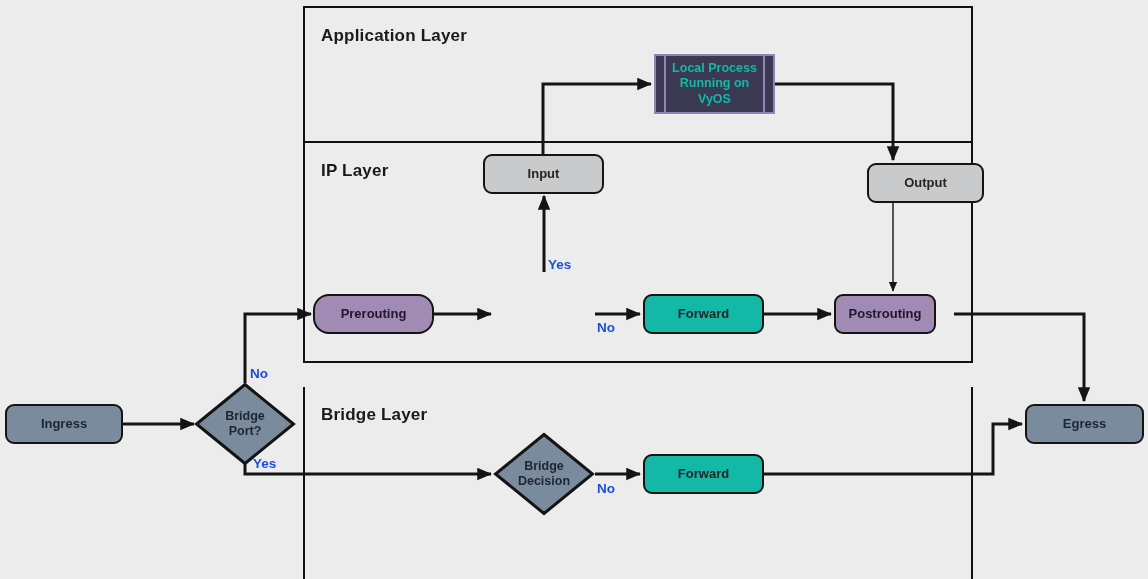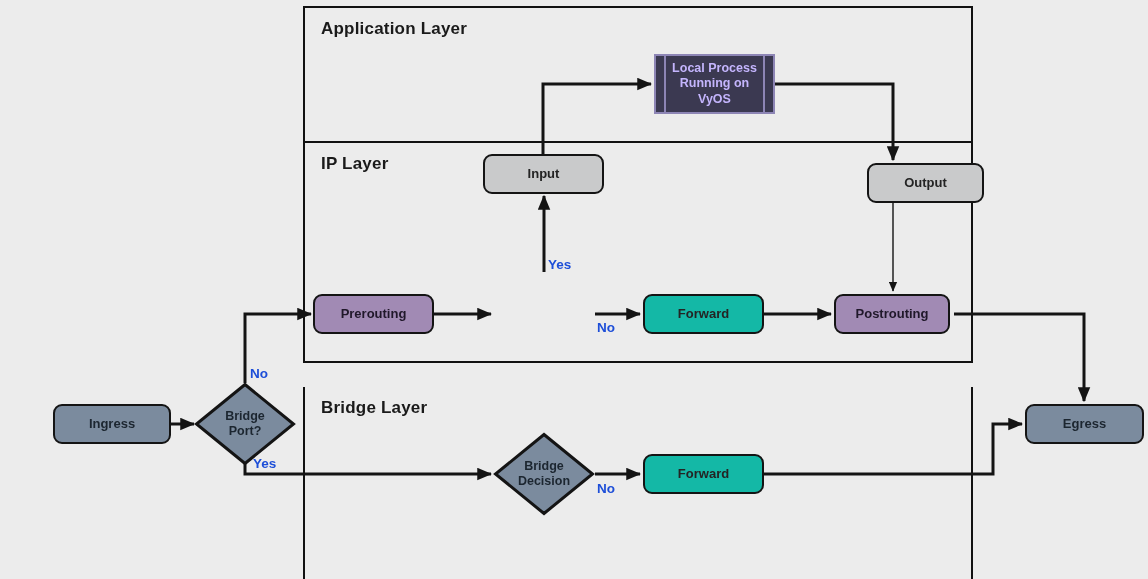--- a/index.html
+++ b/index.html
@@ -10,21 +10,21 @@
   }
   
   .layer {
     position:absolute; left:303px; width:670px;
     border:2px solid #111; box-sizing:border-box; background:transparent;
   }
   .layer-app    { top:6px;   height:137px; }
   .layer-ip     { top:143px; height:220px; border-top:none; }
   .layer-bridge { top:363px; height:208px; border-top:none;margin-top:24px; }
   .layer-title {
-    position:absolute; top:11px; left:16px;
+    position:absolute; top:18px; left:16px;
     font-size:17px; font-weight:bold; color:#1a1a1a; letter-spacing:0.2px;
   }
   
   svg.edges { position:absolute; left:0; top:0; width:1148px; height:579px; }
   .edge  { stroke:#141414; stroke-width:3; fill:none; }
   .edge-thin { stroke:#141414; stroke-width:1.4; fill:none; }
   
   .node {
     position:absolute; box-sizing:border-box;
     border:2.5px solid #141414; border-radius:9px;
@@ -44,21 +44,21 @@
     position:absolute; left:0; top:0; width:100%; height:100%;
     display:flex; align-items:center; justify-content:center;
     font-size:12.5px; font-weight:bold; color:#1c2630; text-align:center;
     white-space:pre-line; line-height:1.2;
   }
   
   .process {
     position:absolute; box-sizing:border-box;
     background:#3b3951; border:2px solid #8d85b5;
     display:flex; align-items:center; justify-content:center;
-    font-size:12.5px; font-weight:bold; color:#c4b5fd; text-align:center;
+    font-size:12.5px; font-weight:bold; color:#14b8a6; text-align:center;
     white-space:pre-line; line-height:1.25;
   }
   .process .inner-line {
     position:absolute; top:0; bottom:0; width:2px; background:#8d85b5;
   }
   .process .inner-left  { left:8px; }
   .process .inner-right { right:8px; }
   
   .edge-label {
     position:absolute; font-size:13.5px; font-weight:bold; color:#1d4ed8;
@@ -96,31 +96,31 @@
     <path class="edge" d="M543,154 L543,84 L651,84" marker-end="url(#arr)"></path>
     <path class="edge" d="M775,84 L893,84 L893,160" marker-end="url(#arr)"></path>
     <path class="edge-thin" d="M893,203 L893,291" marker-end="url(#arrs)"></path>
     <path class="edge" d="M595,314 L640,314" marker-end="url(#arr)"></path>
     <path class="edge" d="M764,314 L831,314" marker-end="url(#arr)"></path>
     <path class="edge" d="M954,314 L1084,314 L1084,401" marker-end="url(#arr)"></path>
     <path class="edge" d="M595,474 L640,474" marker-end="url(#arr)"></path>
     <path class="edge" d="M764,474 L993,474 L993,424 L1022,424" marker-end="url(#arr)"></path>
   </svg>
 
-  <div class="node fill-slate" style="left:5px; top:404px; width:118px; height:40px;margin-left:48px;">Ingress</div>
+  <div class="node fill-slate" style="left:5px; top:404px; width:118px; height:40px;">Ingress</div>
 
-  <div class="node fill-purple" style="left:313px; top:294px; width:121px; height:40px;">Prerouting</div>
+  <div class="node fill-purple" style="left:313px; top:294px; width:121px; height:40px;border-radius:16px;">Prerouting</div>
 
   <div class="node fill-light" style="left:483px; top:154px; width:121px; height:40px;">Input</div>
 
   <div class="node fill-light" style="left:867px; top:163px; width:117px; height:40px;">Output</div>
 
   <div class="node fill-mid" style="left:643px; top:294px; width:121px; height:40px;">Forward</div>
 
-  <div class="node fill-purple" style="left:834px; top:294px; width:116px; height:40px;">Postrouting</div>
+  <div class="node fill-purple" style="left:834px; top:294px; width:102px; height:40px;">Postrouting</div>
 
   <div class="node fill-mid" style="left:643px; top:454px; width:121px; height:40px;">Forward</div>
 
   <div class="node fill-slate" style="left:1025px; top:404px; width:119px; height:40px;">Egress</div>
 
   <div class="process" style="left:654px; top:54px; width:121px; height:60px;">
     <span class="inner-line inner-left"></span>
     <span class="inner-line inner-right"></span>
     <span>Local Process
 Running on

